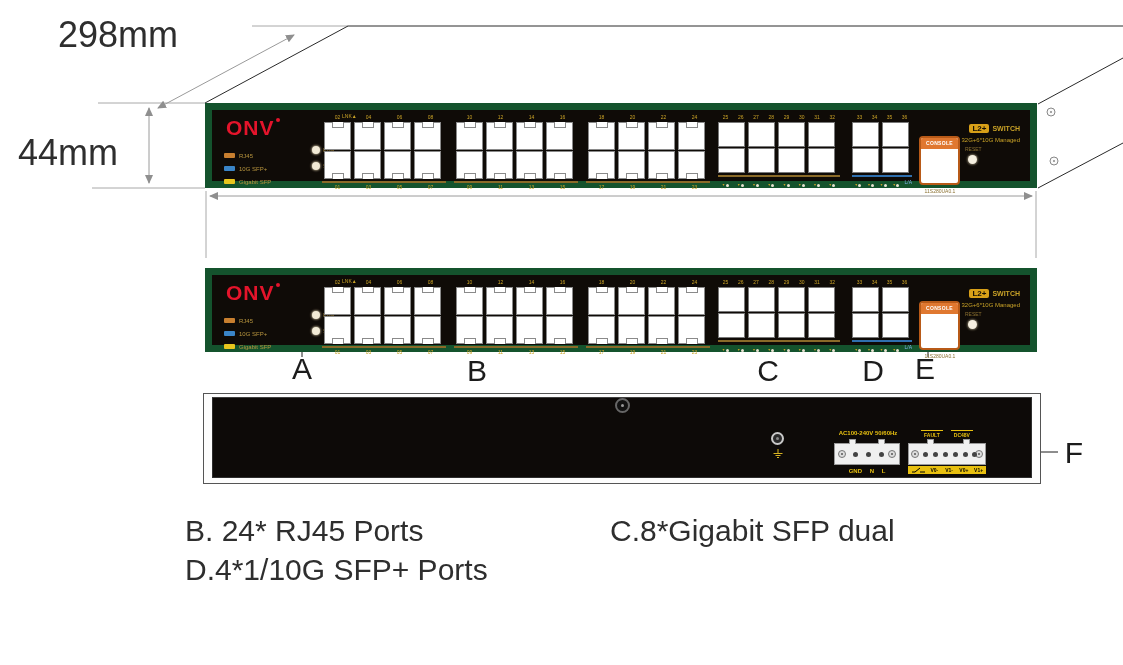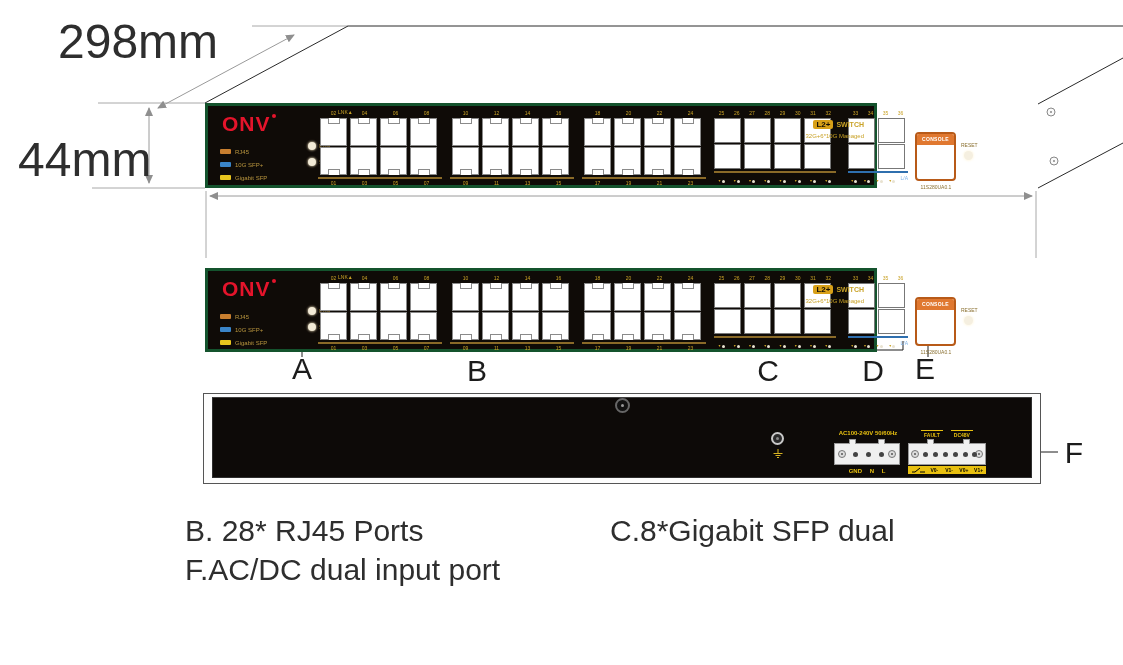--- a/index.html
+++ b/index.html
@@ -1,23 +1,23 @@
 <!DOCTYPE html>
 <html><head>
 <meta charset="utf-8">
 <style>
   html,body{margin:0;padding:0;background:#fff;}
   #stage{position:relative;width:1123px;height:665px;background:#fff;overflow:hidden;
          font-family:"Liberation Sans",sans-serif;}
   #overlay{position:absolute;left:0;top:0;z-index:0;}
-  .dimtext{position:absolute;color:#2e2e2e;font-size:48px;z-index:2;}
+  .dimtext{position:absolute;color:#2e2e2e;font-size:36px;z-index:2;}
   .callout{position:absolute;color:#1c1c1c;font-size:30px;z-index:2;text-align:center;}
 
   
-  .panel{position:absolute;width:672px;height:85px;background:#0f0b07;border:3px solid #14532d;
+  .panel{position:absolute;width:832px;height:85px;background:#0f0b07;border:7px solid #14532d;
          box-sizing:border-box;z-index:1;}
   .panel *{box-sizing:border-box;}
   .logo{position:absolute;left:14px;top:7px;color:#e4142b;font-size:21px;font-weight:900;letter-spacing:1px;line-height:1;}
   .logo-dot{display:inline-block;width:4px;height:4px;border-radius:50%;background:#e4142b;vertical-align:top;margin:1px 0 0 1px;}
   .plegend{position:absolute;left:12px;top:36px;}
   .plegend .row{height:13px;white-space:nowrap;}
   .swatch{display:inline-block;width:11px;height:5px;margin-right:4px;vertical-align:middle;border-radius:1px;}
   .plegend .lbl{font-size:6px;color:#b8953e;vertical-align:middle;}
   .led{position:absolute;width:8px;height:8px;border-radius:50%;background:#f2ead6;box-shadow:0 0 2px 1px rgba(255,240,200,.5);}
   .ledlbl{position:absolute;font-size:5px;color:#8a7030;}
@@ -534,18 +534,18 @@
         <path d="M1 5 H4 L9 1 M9 5 H14" stroke="#000" fill="none"></path>
       </svg>
       <span class="pinlbl">V0-</span>
       <span class="pinlbl">V1-</span>
       <span class="pinlbl">V0+</span>
       <span class="pinlbl">V1+</span>
     </div>
   </div>
 
   <div id="legend">
-    <div>B. 28* RJ45 Ports</div>
+    <div>B. 24* RJ45 Ports</div>
     <div>C.8*Gigabit SFP dual</div>
-    <div>F.AC/DC dual input port</div>
+    <div>D.4*1/10G SFP+ Ports</div>
   </div>
 
 </div>
 
 </body></html>

